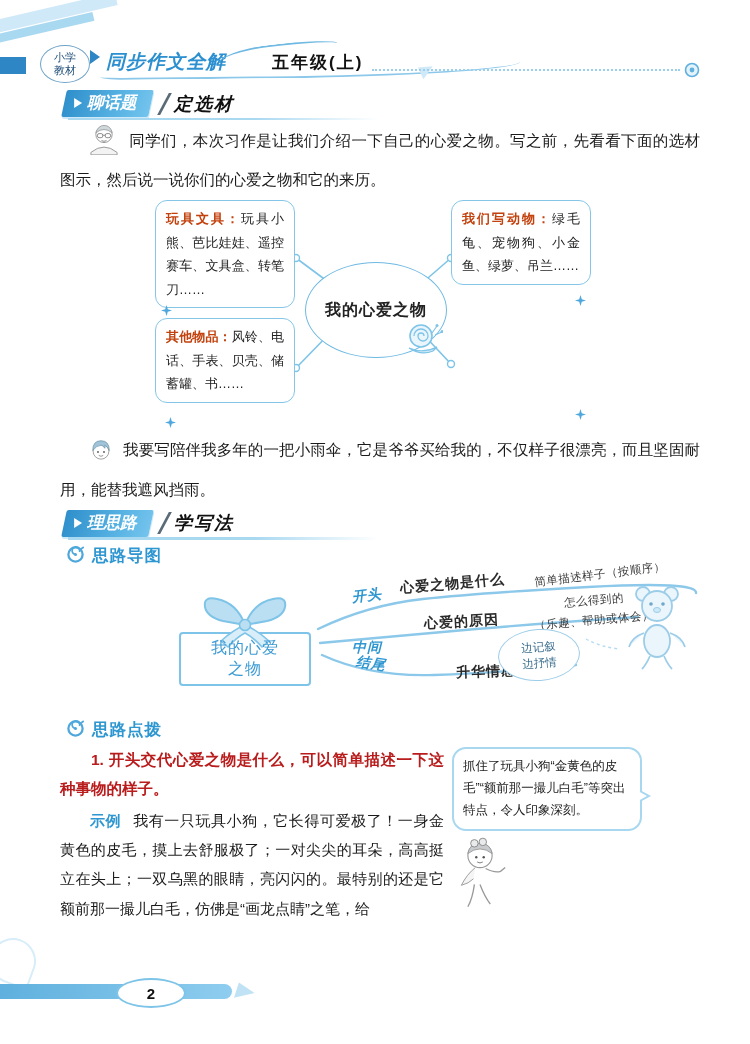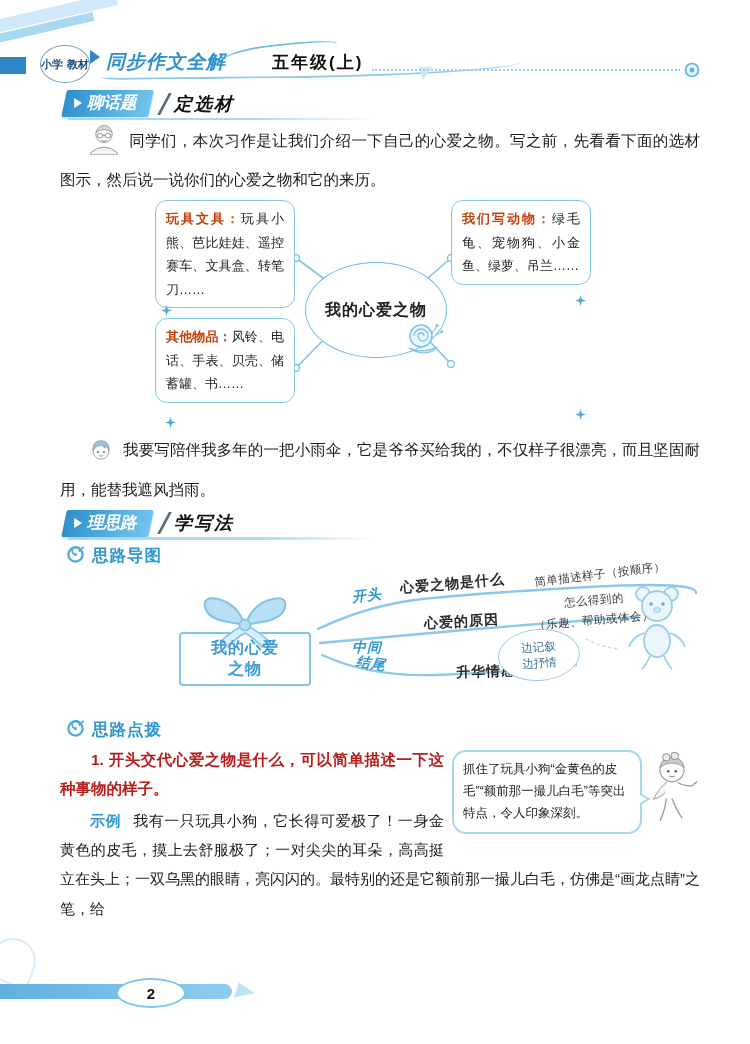--- a/index.html
+++ b/index.html
@@ -3,22 +3,22 @@
 <meta charset="utf-8">
 <style>
   html,body{margin:0;padding:0;background:#e8e8e8;}
   .page{position:relative;width:750px;height:1044px;background:#fff;overflow:hidden;
         font-family:"Liberation Sans","DejaVu Sans",sans-serif;color:#1c1c1c;}
   
   .stripe-a{position:absolute;left:-22px;top:8px;width:140px;height:13px;background:#CFE9F8;transform:rotate(-13deg);}
   .stripe-b{position:absolute;left:-30px;top:26px;width:125px;height:9px;background:#A9D8F1;transform:rotate(-13deg);}
   .blue-block{position:absolute;left:0;top:57px;width:26px;height:17px;background:#2E86C5;}
   .logo{position:absolute;left:40px;top:45px;width:48px;height:36px;border:1.6px solid #6FA3C8;border-radius:50%;
-        display:flex;flex-direction:row;align-items:center;justify-content:space-between;
-        font-size:11px;font-weight:bold;color:#1F4E79;line-height:1.15;background:#fff;}
+        display:flex;flex-direction:column;align-items:center;justify-content:center;
+        font-size:11px;font-weight:normal;color:#1F4E79;line-height:1.15;background:#fff;}
   .logo-arrow{position:absolute;left:90px;top:50px;width:0;height:0;border-left:10px solid #2E86C5;
         border-top:7px solid transparent;border-bottom:7px solid transparent;}
   .series{position:absolute;left:106px;top:49px;font-size:19px;font-weight:bold;font-style:italic;
         color:#2B8FD0;letter-spacing:1px;}
   .swoosh{position:absolute;left:100px;top:64px;width:420px;height:12px;border-bottom:2px solid #8CC8EA;
         border-radius:0 0 60% 8%/0 0 14px 3px;transform:rotate(-0.6deg);}
   .swoosh2{position:absolute;left:218px;top:44px;width:120px;height:14px;border-top:2.5px solid #6FB9E2;
         border-radius:120% 160% 0 0/220% 120% 0 0;transform:rotate(-7deg);}
   .grade{position:absolute;left:272px;top:51px;font-size:17px;font-weight:bold;color:#111;letter-spacing:2px;}
   .hdr-tri{position:absolute;left:420px;top:64px;width:0;height:0;border-left:14px solid #CFE9F8;
@@ -57,32 +57,32 @@
   .snail{position:absolute;left:248px;top:120px;}
   .star{position:absolute;}
   
   .subhead{display:flex;align-items:center;gap:7px;color:#2E96D0;font-weight:bold;font-size:16.5px;
         margin:8px 0 3px 6px;letter-spacing:1px;}
   
   .mm2{position:relative;width:530px;height:140px;margin:2px 0 4px 108px;}
   .mm2 svg.curves{position:absolute;left:0;top:0;}
   .gift{position:absolute;left:2px;top:14px;width:150px;height:104px;}
   .gift-label{position:absolute;left:10px;top:52px;width:130px;text-align:center;color:#3D9BD3;
-        font-weight:bold;font-size:16px;line-height:1.35;letter-spacing:1px;}
+        font-weight:normal;font-size:16px;line-height:1.35;letter-spacing:1px;}
   .stage{position:absolute;color:#2E96D0;font-weight:bold;font-style:italic;font-size:14px;letter-spacing:1px;}
   .mnode{position:absolute;font-size:14px;font-weight:bold;color:#2b2b2b;letter-spacing:1px;white-space:nowrap;}
   .mdetail{position:absolute;font-size:11.5px;color:#3c3c3c;letter-spacing:.5px;white-space:nowrap;}
   .note-bubble{position:absolute;left:330px;top:58px;width:80px;height:50px;border:1.2px solid #9CCDE8;
         border-radius:50%;display:flex;flex-direction:column;align-items:center;justify-content:center;
         font-size:11.5px;color:#3A6E8F;transform:rotate(-4deg);line-height:1.4;background:#fff;}
   .bear{position:absolute;left:458px;top:10px;}
   
   .tips-intro{text-indent:2em;}
   .exwrap{margin-top:2px;}
-  .float-note{float:right;width:248px;margin:2px 0 4px 8px;display:flex;align-items:center;gap:2px;}
+  .float-note{float:right;width:248px;margin:2px 0 4px 8px;display:flex;align-items:flex-start;gap:2px;flex-direction:column;}
   .speech{position:relative;border:2px solid #A8D7F0;border-radius:14px;padding:7px 9px;width:168px;
         font-size:12.5px;line-height:1.75;color:#222;background:#fff;}
   .speech:before{content:"";position:absolute;right:-11px;top:52%;border-left:11px solid #A8D7F0;
         border-top:6px solid transparent;border-bottom:6px solid transparent;}
   .speech:after{content:"";position:absolute;right:-7px;top:53%;border-left:9px solid #fff;
         border-top:5px solid transparent;border-bottom:5px solid transparent;}
   .blue-point{color:#b91c1c;font-weight:bold;font-size:15.5px;line-height:1.9;text-indent:2em;margin:2px 0;text-align:justify;}
   .example{font-size:15px;line-height:1.95;text-indent:2em;margin:2px 0;text-align:justify;color:#1b1b1b;}
   .shili{color:#2E96D0;font-weight:bold;margin-right:12px;}
   

